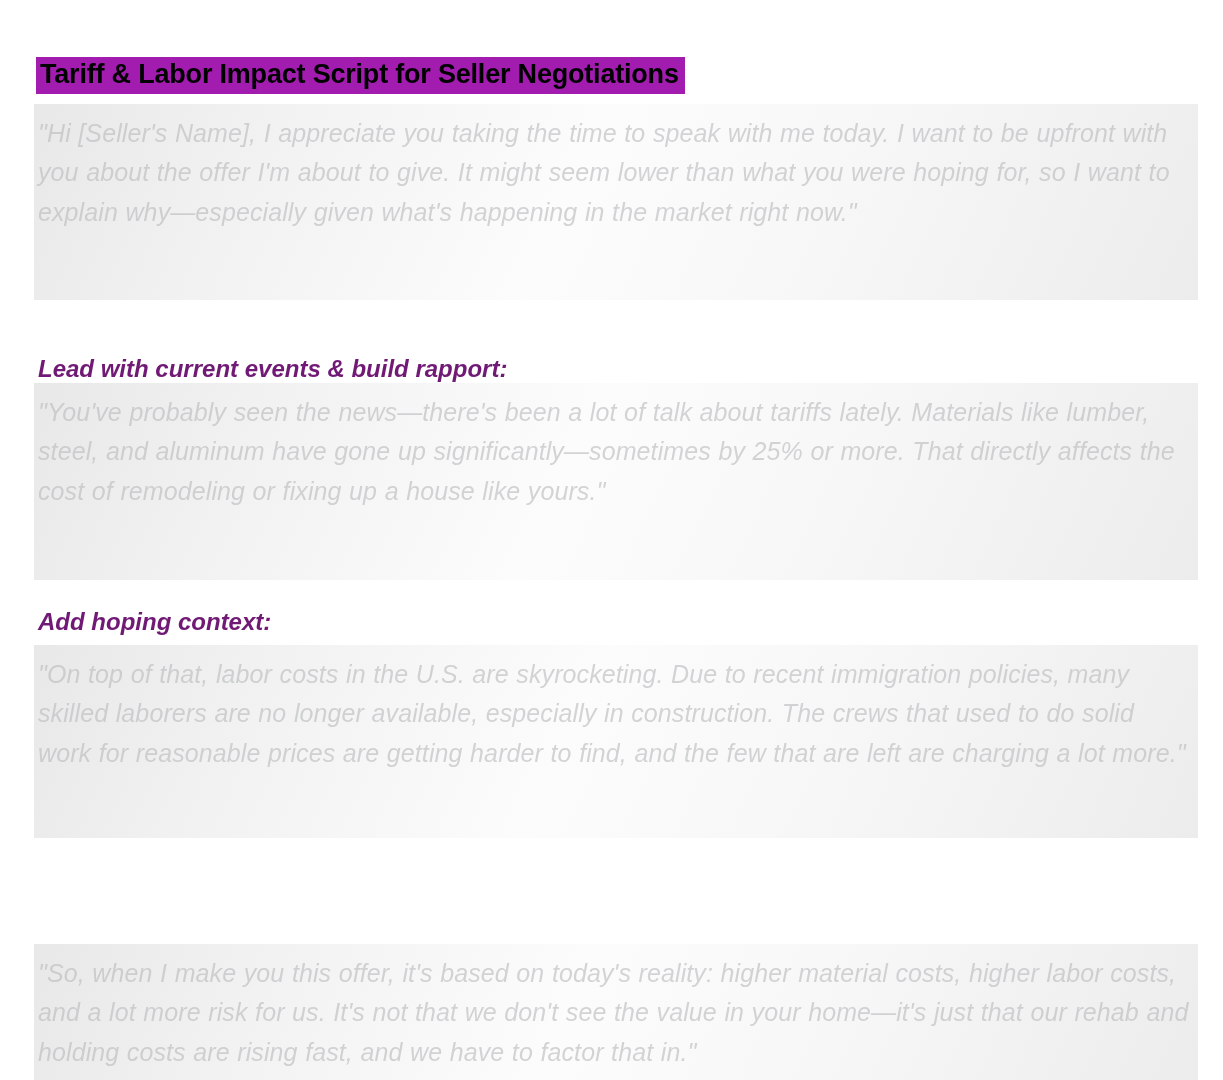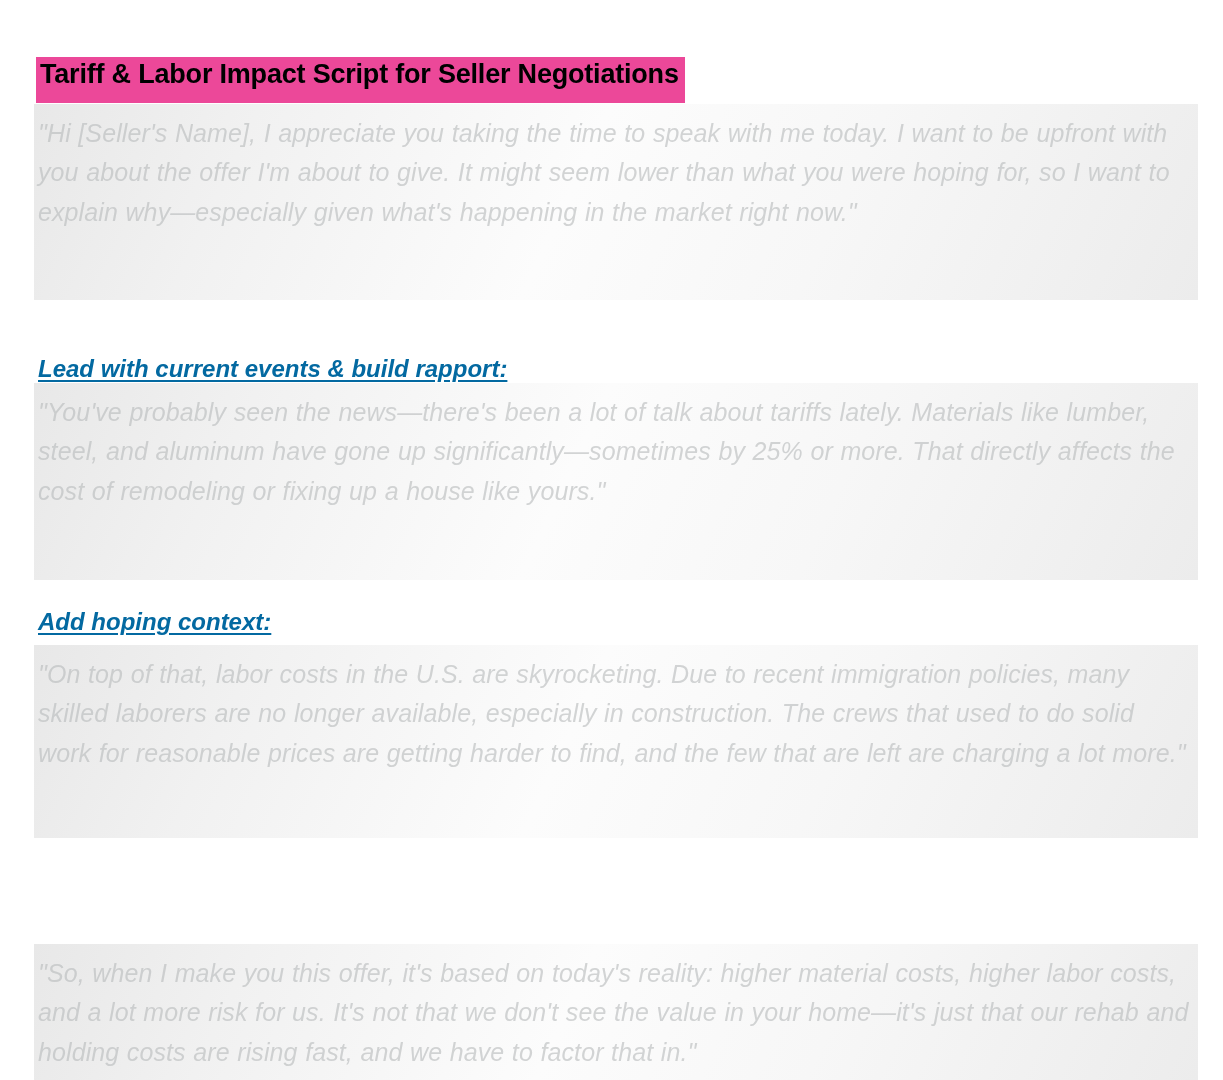--- a/index.html
+++ b/index.html
@@ -21,23 +21,23 @@
     padding: 0;
     box-sizing: border-box;
   }
   .doc-title {
     position: absolute;
     left: 36px;
     top: 57px;
     font-size: 27px;
     font-weight: bold;
     letter-spacing: -0.2px;
-    background: #ec4899;
+    background: #a21caf;
     color: #000000;
-    padding: 2px 6px 12px 4px;
+    padding: 2px 6px 3px 4px;
     line-height: 1.18;
     white-space: nowrap;
   }
 
   
   .quote-block {
     position: absolute;
     box-sizing: border-box;
     background: linear-gradient(115deg, #e8e8e8 0%, #f1f1f1 18%, #fcfcfc 46%, #f7f7f7 68%, #ececec 100%);
     padding: 10px 6px 10px 4px;
@@ -56,22 +56,21 @@
   .q2 { left: 34px; top: 383px; width: 1164px; height: 197px; }
   .q3 { left: 34px; top: 645px; width: 1164px; height: 193px; }
   .q4 { left: 34px; top: 944px; width: 1164px; height: 136px; }
 
   .section-heading {
     position: absolute;
     left: 38px;
     font-size: 24px;
     font-weight: bold;
     font-style: italic;
-    color: #0369a1;
-    text-decoration: underline;
+    color: #701a75;
     text-underline-offset: 3px;
     white-space: nowrap;
   }
   .h1 { top: 355px; }
   .h2 { top: 608px; }
   .h3 { top: 897px; margin-top: 47px; }
 </style>
 </head>
 <body>
 

